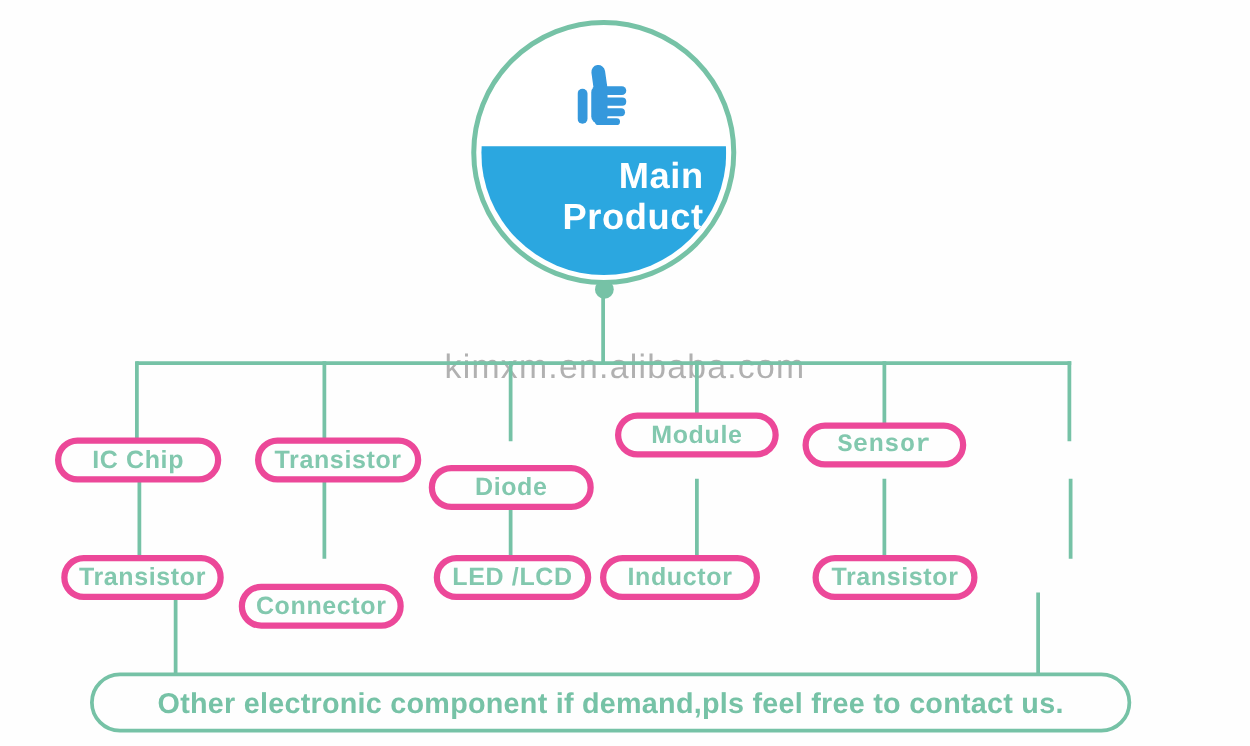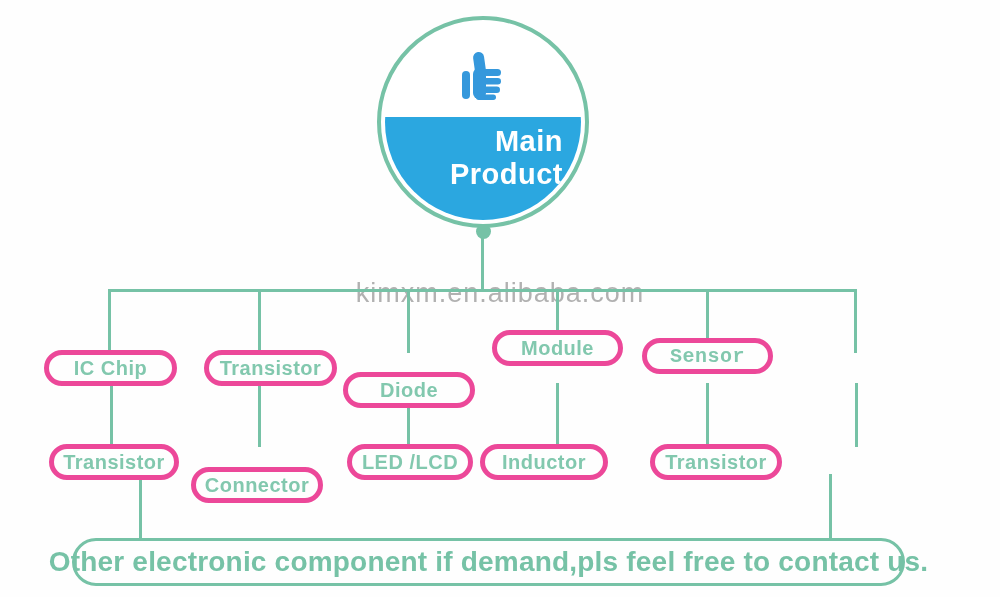--- a/index.html
+++ b/index.html
@@ -48,21 +48,21 @@
     background:#fefefe; display:flex; align-items:center; justify-content:center;
     color:#82c8ae; font-size:20px; font-weight:bold; letter-spacing:0.5px;
     z-index:3; white-space:nowrap;
   }
 
   
   .banner {
     position:absolute; left:72px; top:538px; width:833px; height:48px;
     border:3px solid #76c2a6; border-radius:24px; background:#fefefe;
     display:flex; align-items:center; justify-content:center;
-    color:#76c2a6; font-size:28px; font-weight:bold; letter-spacing:0.2px;
+    color:#76c2a6; font-size:23px; font-weight:bold; letter-spacing:0.2px;
     z-index:3; white-space:nowrap;
   }
 </style>
 </head>
 <body>
 
 <div class="canvas">
 
   <div class="watermark">kimxm.en.alibaba.com</div>
 

